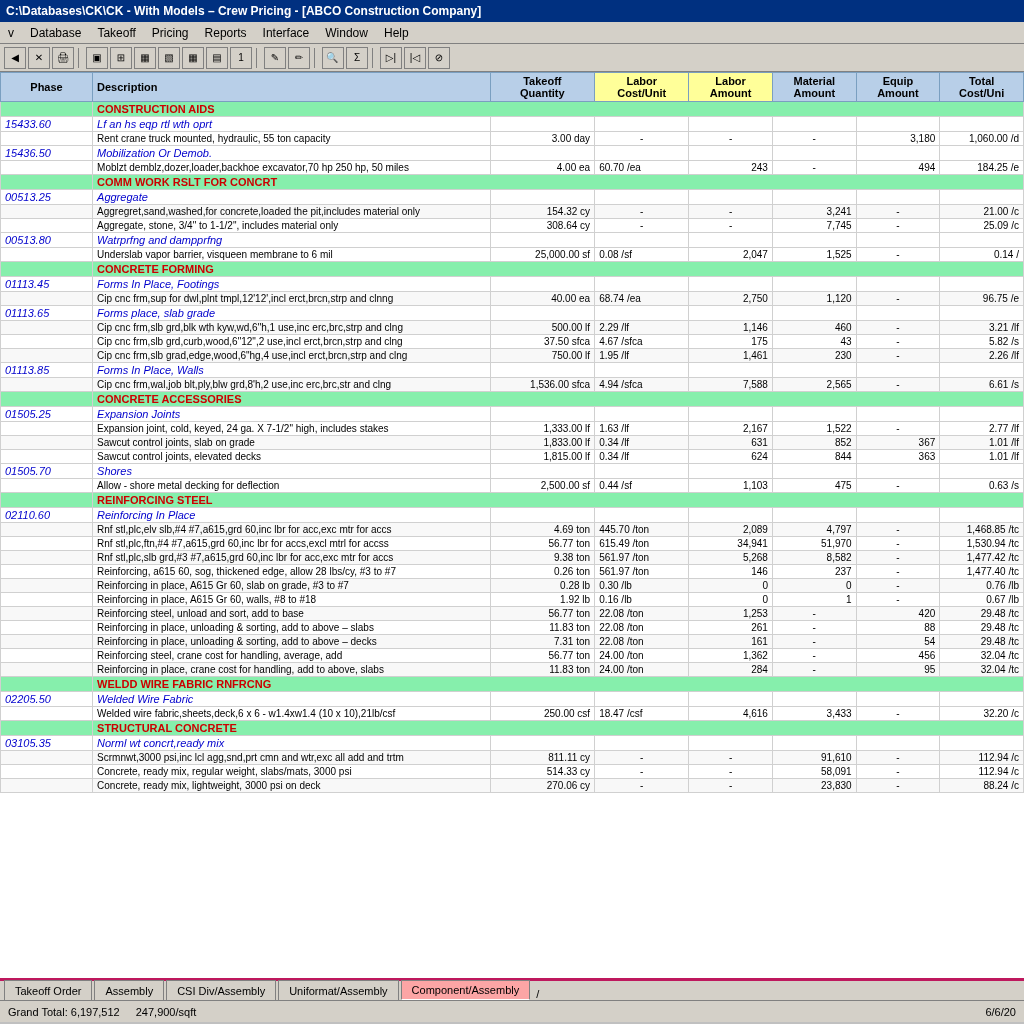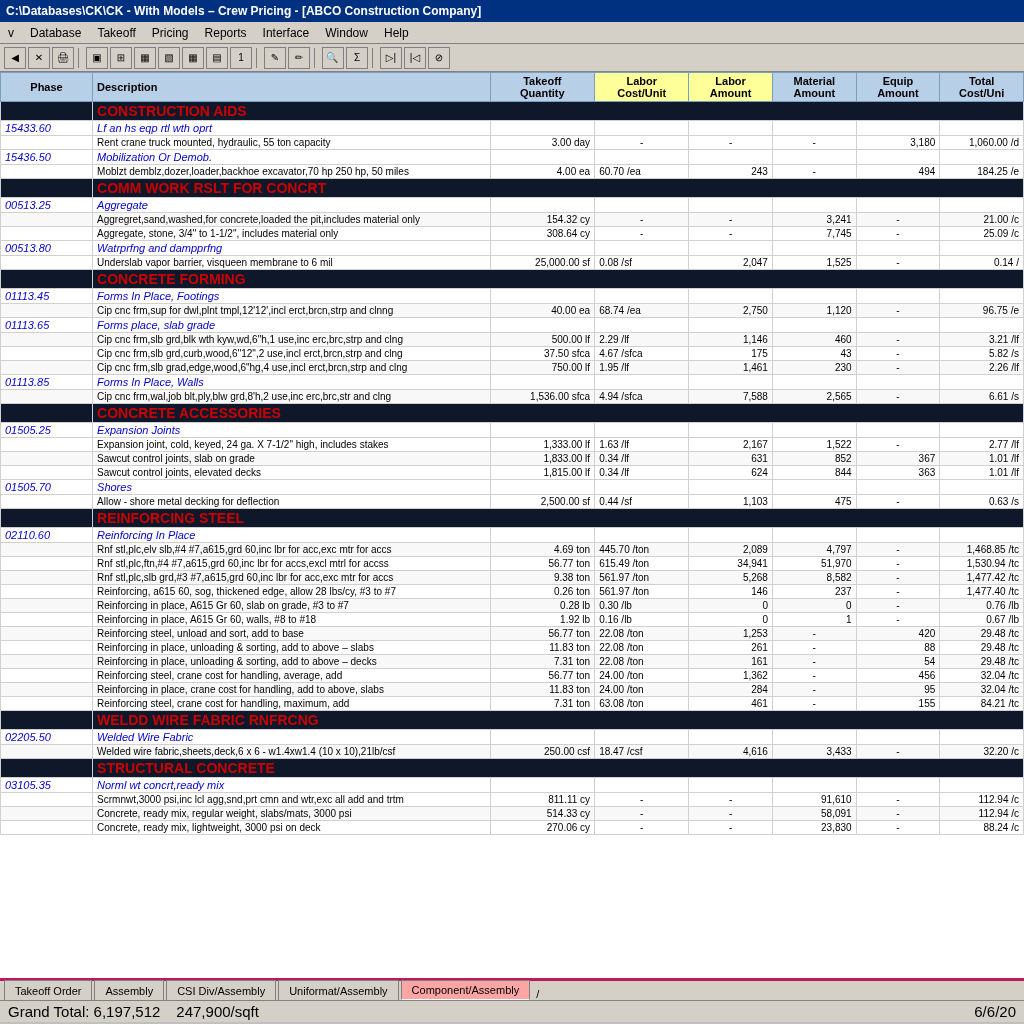--- a/index.html
+++ b/index.html
@@ -125,24 +125,24 @@
     }
 
     td.labor-amt-cell {
       width: 80px;
       text-align: right;
       background: #ffff99;
     }
 
     
     tr.section-row td {
-      background: #0f172a;
+      background: #86efac;
       font-weight: bold;
       color: #cc0000;
-      font-size: 14px;
+      font-size: 11px;
       border-top: 1px solid #999;
     }
 
     
     tr.category-row td {
       background: white;
       color: #0000cc;
       font-style: italic;
       font-size: 11px;
     }
@@ -186,21 +186,21 @@
     }
 
     
     .status-bar {
       background: #d4d0c8;
       height: 22px;
       display: flex;
       align-items: center;
       padding: 0 8px;
       border-top: 1px solid #808080;
-      font-size: 15px;
+      font-size: 11px;
       justify-content: space-between;
     }
 
     .status-section {
       display: flex;
       gap: 16px;
     }
   </style>
 </head>
 <body>
@@ -623,30 +623,20 @@
           <tr class="data-row">
             <td class="phase-cell"></td>
             <td class="desc-cell">Reinforcing in place, crane cost for handling, add to above, slabs</td>
             <td class="takeoff-cell">11.83  ton</td>
             <td class="labor-cost-cell">24.00  /ton</td>
             <td class="labor-amt-cell num-cell">284</td>
             <td class="num-cell" style="text-align: center;">-</td>
             <td class="num-cell">95</td>
             <td class="num-cell">32.04 /tc</td>
           </tr>
-          <tr class="data-row">
-            <td class="phase-cell"></td>
-            <td class="desc-cell">Reinforcing steel, crane cost for handling, maximum, add</td>
-            <td class="takeoff-cell">7.31  ton</td>
-            <td class="labor-cost-cell">63.08  /ton</td>
-            <td class="labor-amt-cell num-cell">461</td>
-            <td class="num-cell" style="text-align: center;">-</td>
-            <td class="num-cell">155</td>
-            <td class="num-cell">84.21 /tc</td>
-          </tr>
           <tr class="section-row">
             <td class="phase-cell"></td>
             <td class="desc-cell" colspan="7">WELDD WIRE FABRIC RNFRCNG</td>
           </tr>
           <tr class="category-row">
             <td class="phase-cell">02205.50</td>
             <td class="desc-cell">Welded Wire Fabric</td>
             <td class="takeoff-cell"></td>
             <td class="labor-cost-cell"></td>
             <td class="labor-amt-cell num-cell"></td>

